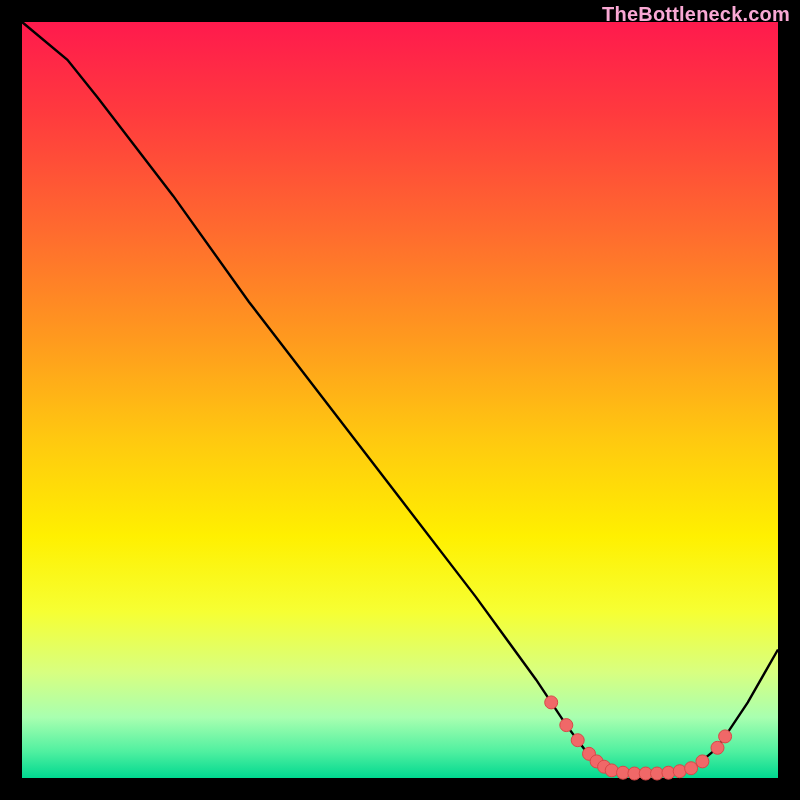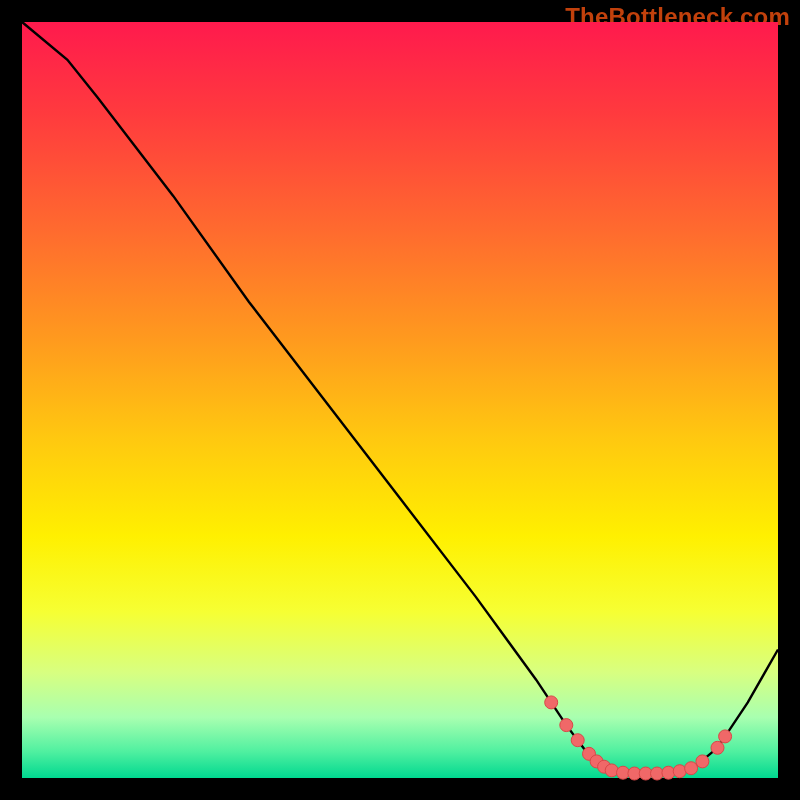--- a/index.html
+++ b/index.html
@@ -50,23 +50,23 @@
     top: 0;
     width: 756px;
     height: 756px;
     overflow: visible;
   }
   .watermark {
     position: absolute;
     top: 3px;
     right: 10px;
     font-family: Arial, Helvetica, sans-serif;
-    font-size: 24px;
+    font-size: 20px;
     font-weight: 600;
-    color: #c2410c;
+    color: #f9a8d4;
     letter-spacing: 0.2px;
   }
 </style>
 </head>
 <body>
 
 <div class="stage">
   <div class="watermark">TheBottleneck.com</div>
   <div class="plot">
     <div class="gradient"></div>

